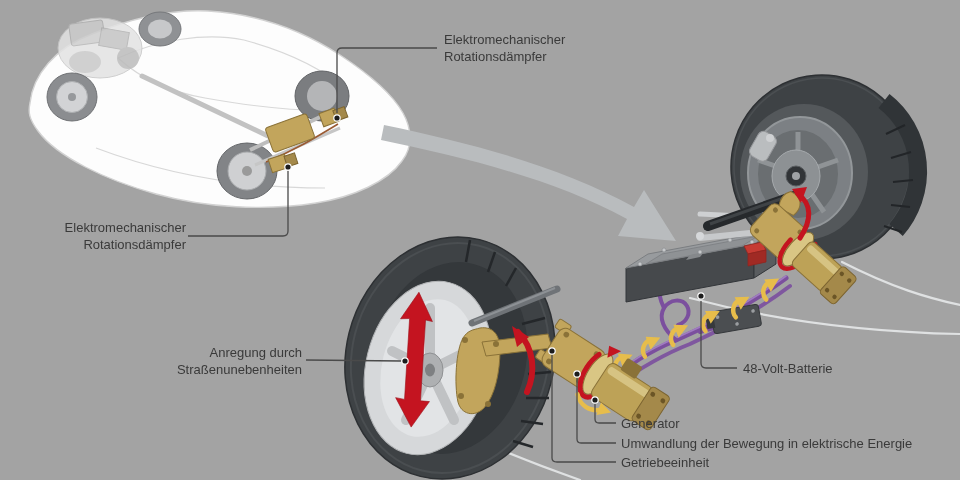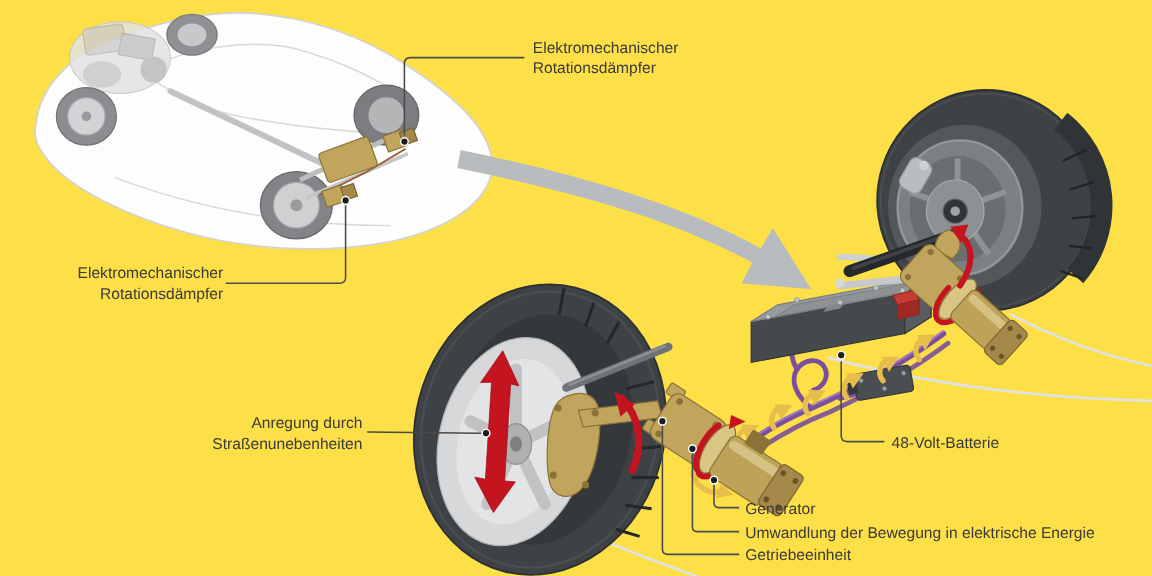--- a/index.html
+++ b/index.html
@@ -12,21 +12,21 @@
     --flow-arrow-yellow:#e7bd4b;
     --transfer-arrow-gray:#b9bcbe;
     --tire-gray:#3e4245;
     --rim-silver:#d6d8da;
     --battery-gray:#46494c;
     --battery-top-gray:#989b9e;
     --ground-line-gray:#dfe1e2;
     --ghost-car-line:#d2d2d2;
   }
   html,body{margin:0;padding:0;background:#ffffff;}
-  .stage{position:relative;width:960px;height:480px;background:#fde047;overflow:hidden;}
+  .stage{position:relative;width:960px;height:480px;background:#a3a3a3;overflow:hidden;}
   .lbl{font-family:"Liberation Sans",sans-serif;font-size:13px;fill:var(--label-text);}
   .leader{stroke:var(--leader-line);stroke-width:1.3;fill:none;stroke-linejoin:round;}
   .dot{fill:#1c1c1c;stroke:#ffffff;stroke-width:1.2;}
   .gold{fill:var(--component-gold);stroke:var(--component-gold-dark);stroke-width:1;}
   .golddark{fill:#a4894a;stroke:#7c6430;stroke-width:1;}
   .goldsheen{fill:#dbc98b;opacity:.85;}
   .bolt{fill:var(--component-gold-dark);}
   .redfill{fill:var(--accent-red);}
   .redline{stroke:var(--accent-red);fill:none;stroke-linecap:round;}
   .purple{stroke:var(--cable-purple);fill:none;stroke-linecap:round;}

